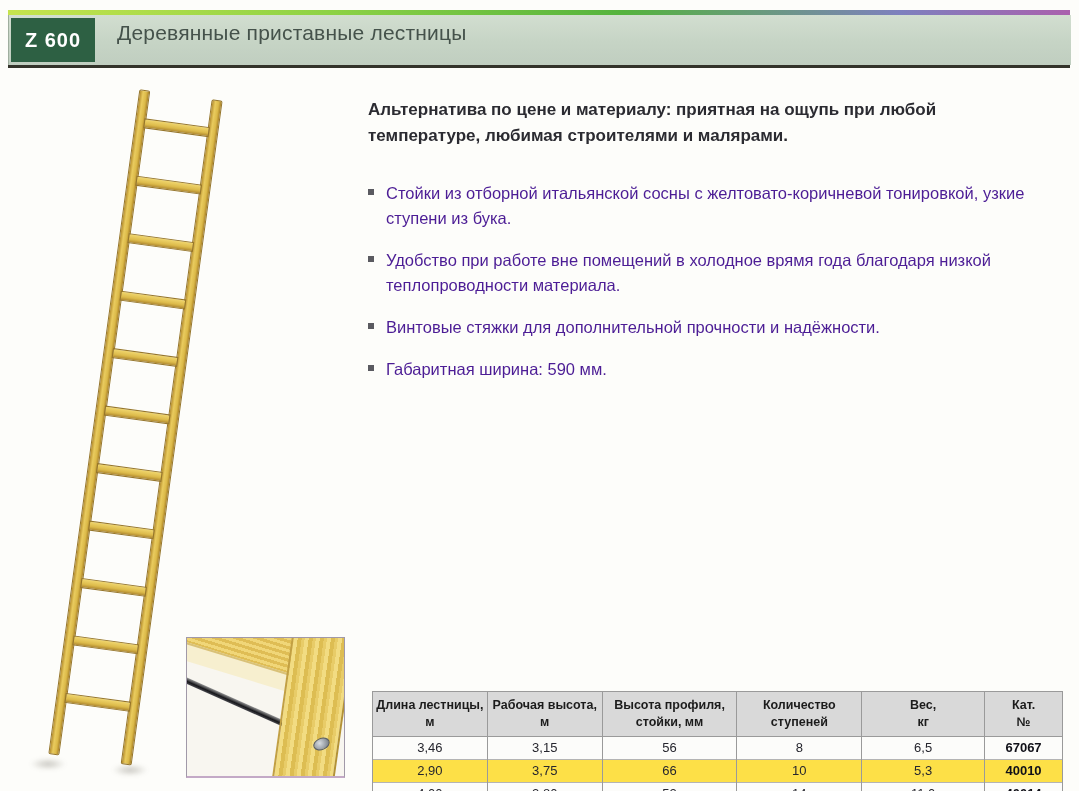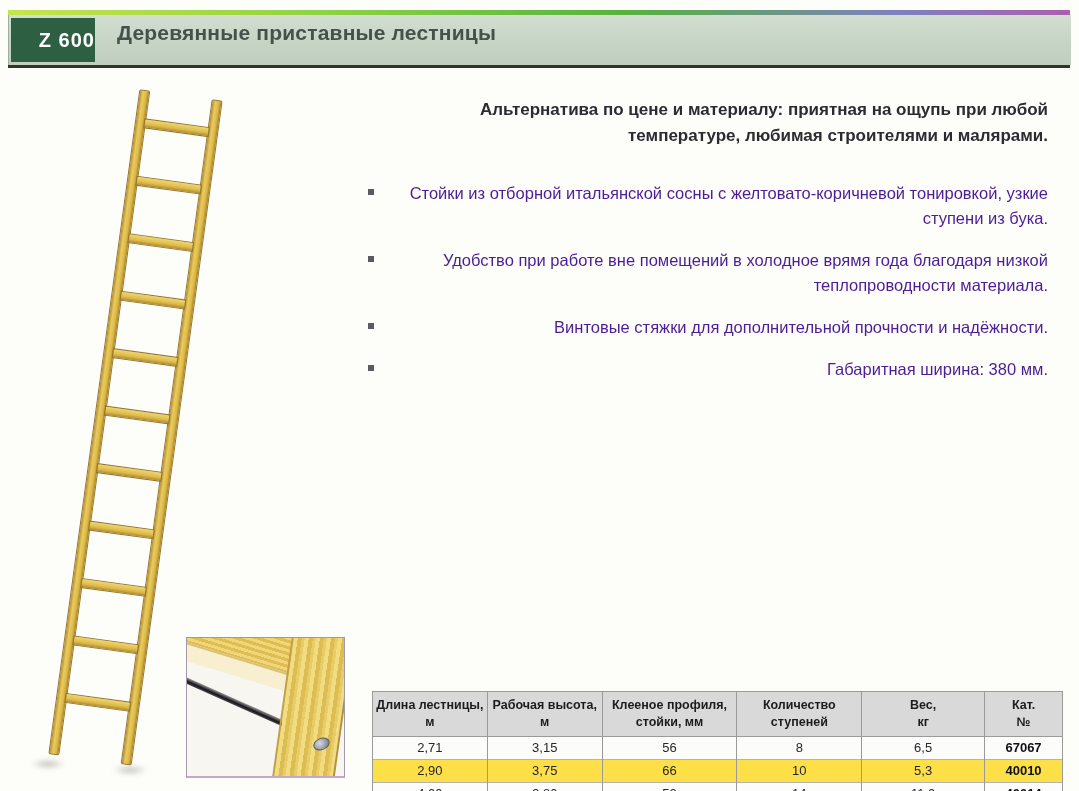--- a/index.html
+++ b/index.html
@@ -7,24 +7,24 @@
         font-family:"Liberation Sans", sans-serif;color:#2c2c31;}
 
   
   .accent-line{position:absolute;left:8px;top:10px;width:1062px;height:5px;
     background:linear-gradient(90deg,#c6e44e 0%,#8ed245 30%,#55b33e 58%,#7e80be 84%,#aa60ad 100%);}
   .header-bar{position:absolute;left:8px;top:15px;width:1062px;height:50px;
     background:linear-gradient(to bottom,#d2ded0,#c6d4c5 55%,#c0cec0);
     border-left:1px solid #9fae9f;}
   .header-shadow{position:absolute;left:8px;top:65px;width:1062px;height:3px;background:#33332a;}
   .code-box{position:absolute;left:2px;top:3px;width:84px;height:44px;background:#2d6043;
-    display:flex;align-items:center;justify-content:flex-end;}
+    display:flex;align-items:center;justify-content:center;}
   .code-box span{color:#ffffff;font-size:20px;font-weight:700;letter-spacing:1px;}
   .header-title{position:absolute;left:108px;top:0;height:35px;display:flex;align-items:center;
-    font-size:21px;font-weight:700;color:#45524b;letter-spacing:.2px;text-align:center;}
+    font-size:21px;font-weight:400;color:#45524b;letter-spacing:.2px;text-align:center;}
 
   
   .ladder{position:absolute;left:139px;top:95px;width:84px;height:671px;
     transform:rotate(7.8deg);transform-origin:top center;}
   .stile{position:absolute;top:0;width:11px;height:671px;
     background:linear-gradient(90deg,#b68e2e,#e9cb5e 35%,#dcba49 70%,#ab8328);
     border:1px solid #96762a;border-radius:2px;box-sizing:border-box;}
   .stile.left{left:0;}
   .stile.right{right:0;}
   .rung{position:absolute;left:9px;width:66px;height:10px;
@@ -44,21 +44,21 @@
   .inset-rod{position:absolute;left:-18px;top:70px;width:172px;height:6px;transform:rotate(24deg);
     background:linear-gradient(to bottom,#999,#16161a 60%,#4a4a50);border-radius:3px;}
   .inset-stile{position:absolute;left:94px;top:-22px;width:58px;height:200px;transform:rotate(8deg);
     background:repeating-linear-gradient(to right,#f2dc82 0 4px,#ddbd52 4px 8px,#e8cc68 8px 11px);
     border-left:2px solid #c2a043;border-right:2px solid #b39235;}
   .inset-screw{position:absolute;left:126px;top:100px;width:15px;height:10px;transform:rotate(-22deg);
     background:radial-gradient(circle at 40% 35%,#d8dde2,#8a9098 70%,#656b73);
     border:1px solid #565c64;border-radius:50%;}
 
   
-  .content{position:absolute;left:368px;top:97px;width:680px;text-align:right;}
+  .content{position:absolute;left:368px;top:97px;width:680px;}
   .intro{margin:0;font-size:17px;font-weight:700;line-height:26px;color:#2b2b31;}
   .features{list-style:none;margin:32px 0 0 0;padding:0;}
   .features li{position:relative;padding-left:18px;margin-bottom:17px;
     font-size:16.5px;line-height:25px;color:#4c1d95;}
   .features .sq{position:absolute;left:0;top:8px;width:6px;height:6px;background:#5a5a60;}
 
   
   .table-wrap{position:absolute;left:372px;top:662px;width:691px;}
   table.spec{width:100%;border-collapse:collapse;table-layout:fixed;margin-top:29px;}
   table.spec th{background:#d9d9d9;font-size:12.5px;font-weight:700;color:#1c1c1c;
@@ -122,54 +122,54 @@
       <li>
         <span class="sq"></span>
         <span>Удобство при работе вне помещений в холодное врямя года благодаря низкой теплопроводности материала.</span>
       </li>
       <li>
         <span class="sq"></span>
         <span>Винтовые стяжки для дополнительной прочности и надёжности.</span>
       </li>
       <li>
         <span class="sq"></span>
-        <span>Габаритная ширина: 380 мм.</span>
+        <span>Габаритная ширина: 590 мм.</span>
       </li>
     </ul>
   </div>
 
   <div class="table-wrap">
     <table class="spec">
       <colgroup>
         <col style="width:16.64%">
           <col style="width:16.64%">
           <col style="width:19.54%">
         <col style="width:18.09%">
           <col style="width:17.80%">
           <col style="width:11.29%">
       </colgroup>
       <thead>
         <tr>
           <th>Длина лестницы,
 м</th>
           <th>Рабочая высота,
 м</th>
-          <th>Клееное профиля,
+          <th>Высота профиля,
 стойки, мм</th>
           <th>Количество
 ступеней</th>
           <th>Вес,
 кг</th>
           <th>Кат.
 №</th>
         </tr>
       </thead>
       <tbody>
         <tr>
-          <td>2,71</td>
+          <td>3,46</td>
           <td>3,15</td>
           <td>56</td>
           <td>8</td>
           <td>6,5</td>
           <td class="cat">67067</td>
         </tr>
         <tr class="alt">
           <td>2,90</td>
           <td>3,75</td>
           <td>66</td>

